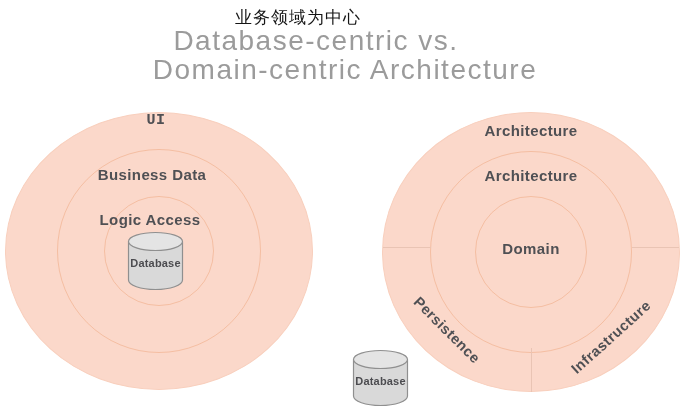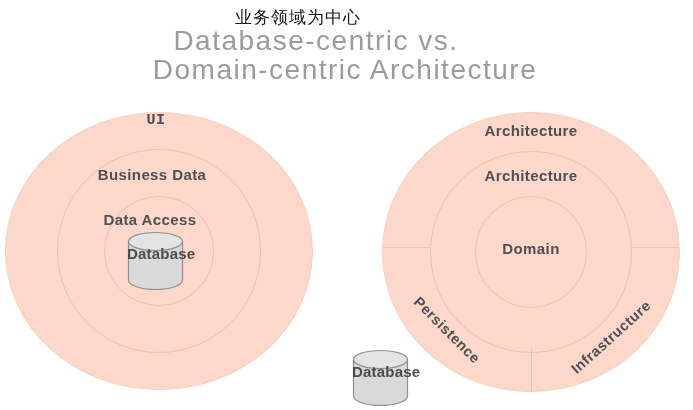--- a/index.html
+++ b/index.html
@@ -25,41 +25,41 @@
   .rot-label {
     position:absolute; font-weight:700; font-size:14.5px; color:#4f5054;
     letter-spacing:0.5px; white-space:nowrap;
   }
   .rot-45  { transform:translate(-50%,-50%) rotate(45deg); }
   .rot-n42 { transform:translate(-50%,-50%) rotate(-42deg); }
   .divider { position:absolute; background:#e9c4b4; }
   .cylinder { position:absolute; width:57px; height:60px; }
   .cylinder svg { display:block; }
   .cyl-label {
-    position:absolute; left:0; top:14px; width:100%; text-align:right;
-    font-size:15px; font-weight:600; color:#4c4c50; letter-spacing:0.2px;
+    position:absolute; left:0; top:26px; width:100%; text-align:center;
+    font-size:11px; font-weight:600; color:#4c4c50; letter-spacing:0.2px;
   }
 </style>
 </head>
 <body>
 
 <div class="canvas">
 
   <div class="zh" style="left:298px; top:6px;">业务领域为中心</div>
   <div class="title" style="left:345px; top:54px;">Domain-centric Architecture</div>
   <div class="title" style="left:316px; top:25px;">Database-centric vs.</div>
 
   <div>
     <div class="circle outer" style="left:5px; top:112px; width:308px; height:278px;"></div>
     <div class="circle ring" style="left:57px; top:149px; width:204px; height:204px;"></div>
     <div class="circle ring" style="left:104px; top:196px; width:110px; height:110px;"></div>
 
     <div class="layer-label" style="left:156px; top:112px;font-family:Liberation Mono, monospace;">UI</div>
     <div class="layer-label" style="left:152px; top:166px;">Business Data</div>
-    <div class="layer-label" style="left:150px; top:211px;">Data Access</div>
+    <div class="layer-label" style="left:150px; top:211px;">Logic Access</div>
 
     <div class="cylinder" style="left:127px; top:231px;">
       <svg width="57" height="60" viewBox="0 0 57 60">
         <path d="M1.5 10.5 v38.5 a27 9.5 0 0 0 54 0 v-38.5" fill="#d9d9d9" stroke="#8f8f8f" stroke-width="1.2"></path>
         <ellipse cx="28.5" cy="10.5" rx="27" ry="9" fill="#e4e4e4" stroke="#8f8f8f" stroke-width="1.2"></ellipse>
       </svg>
       <span class="cyl-label">Database</span>
     </div>
   </div>
 

